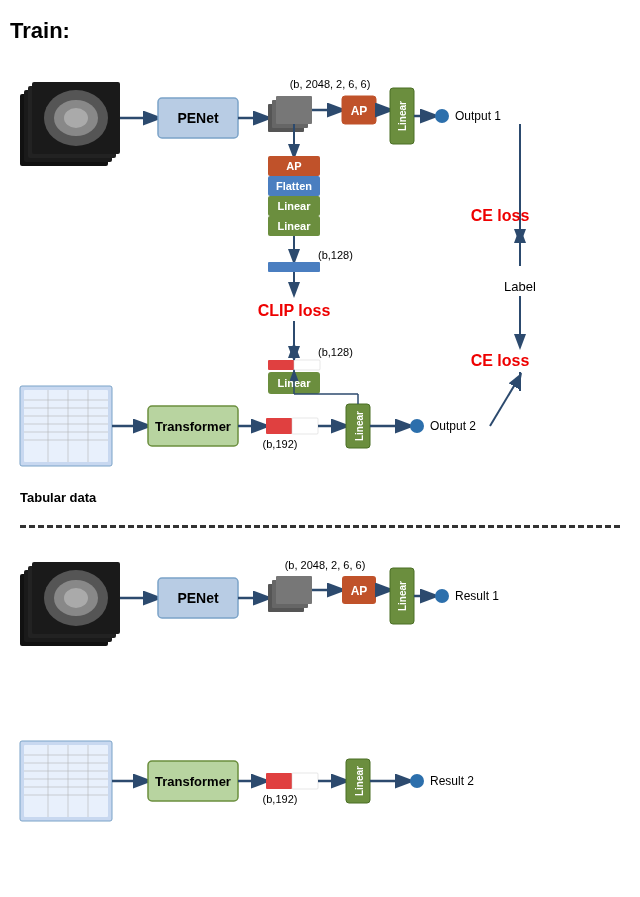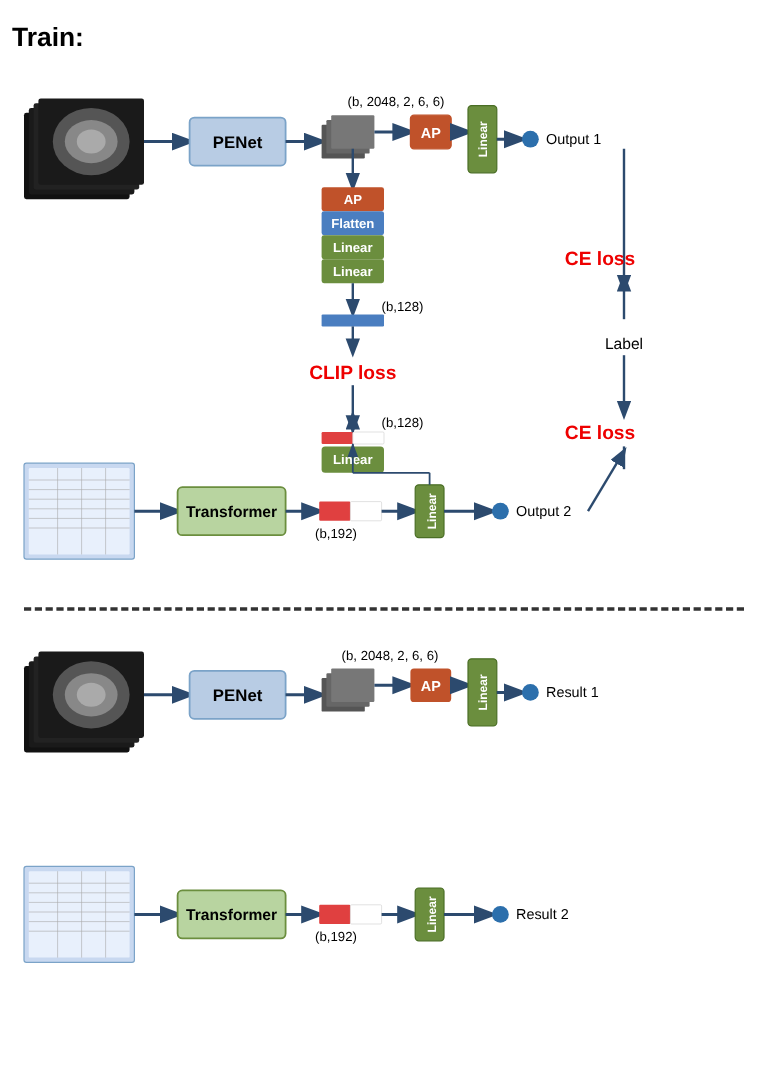--- a/index.html
+++ b/index.html
@@ -192,20 +192,21 @@
     <line x1="348" y1="338" x2="284" y2="338" stroke="#2c4a6e" stroke-width="1.5"></line>
     <line x1="284" y1="338" x2="284" y2="316" stroke="#2c4a6e" stroke-width="1.5" marker-end="url(#arrowBlue)"></line>
 
     <defs>
       <marker id="arrowBlue" markerWidth="8" markerHeight="8" refX="6" refY="3" orient="auto">
         <path d="M0,0 L0,6 L8,3 z" fill="#2c4a6e"></path>
       </marker>
     </defs>
   </svg>
 
+  <div class="section-label">Tabular data</div>
 </div>
 
 <hr class="dashed-divider">
 
 <div class="diagram-section">
 
   <svg class="diagram-svg" width="620" height="300" viewBox="0 0 620 300">
 
     <g>
       <rect x="10" y="18" width="88" height="72" fill="#111" rx="2"></rect>

